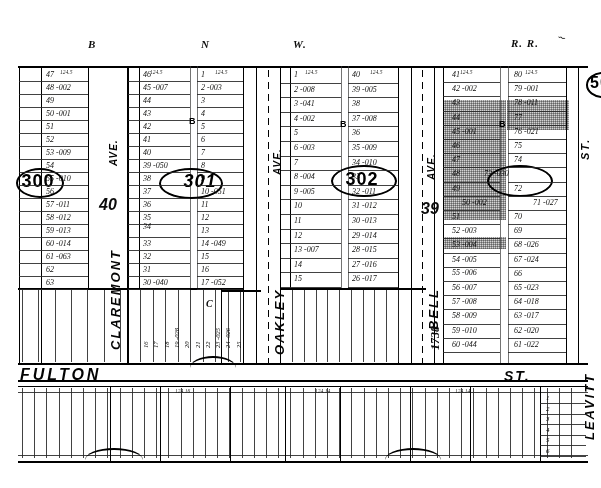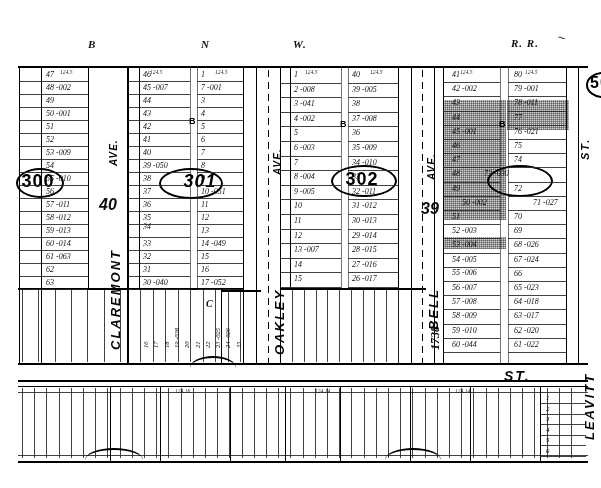--- a/index.html
+++ b/index.html
@@ -170,21 +170,21 @@
       <div class="lot" style="left:143px;top:239.0px;">33</div>
       <div class="ln h hair" style="left:128px;top:263.0px;width:62px;"></div>
       <div class="lot" style="left:143px;top:252.0px;">32</div>
       <div class="ln h hair" style="left:128px;top:276.0px;width:62px;"></div>
       <div class="lot" style="left:143px;top:265.0px;">31</div>
       <div class="ln h hair" style="left:128px;top:289.0px;width:62px;"></div>
       <div class="lot" style="left:143px;top:278.0px;">30 -040</div>
       <div class="ln h hair" style="left:197px;top:81.0px;width:46px;"></div>
       <div class="lot" style="left:201px;top:70.0px;">1</div>
       <div class="ln h hair" style="left:197px;top:94.0px;width:46px;"></div>
-      <div class="lot" style="left:201px;top:83.0px;">7 -001</div>
+      <div class="lot" style="left:201px;top:83.0px;">2 -003</div>
       <div class="ln h hair" style="left:197px;top:107.0px;width:46px;"></div>
       <div class="lot" style="left:201px;top:96.0px;">3</div>
       <div class="ln h hair" style="left:197px;top:120.0px;width:46px;"></div>
       <div class="lot" style="left:201px;top:109.0px;">4</div>
       <div class="ln h hair" style="left:197px;top:133.0px;width:46px;"></div>
       <div class="lot" style="left:201px;top:122.0px;">5</div>
       <div class="ln h hair" style="left:197px;top:146.0px;width:46px;"></div>
       <div class="lot" style="left:201px;top:135.0px;">6</div>
       <div class="ln h hair" style="left:197px;top:159.0px;width:46px;"></div>
       <div class="lot" style="left:201px;top:148.0px;">7</div>
@@ -440,20 +440,21 @@
       <div class="lot" style="left:514px;top:325.6px;">62 -020</div>
       <div class="ln h hair" style="left:508px;top:352.0px;width:58px;"></div>
       <div class="lot" style="left:514px;top:339.8px;">61 -022</div>
     </div>
 
   <div class="ellipse" style="left:586px;top:72px;width:30px;height:22px;"></div>
   <div class="blocknum" style="left:586px;top:74px;width:28px;height:18px;font-size:16px;">50</div>
   <div class="street vert" style="left:579px;top:160px;font-size:11px;transform:rotate(-90deg);">ST.</div>
   <div class="street vert" style="left:582px;top:440px;font-size:13px;transform:rotate(-90deg);">LEAVITT</div>
 
+  <div class="street" style="left:20px;top:366px;font-size:16px;letter-spacing:3px;">FULTON</div>
   <div class="street" style="left:504px;top:368px;font-size:14px;letter-spacing:2px;">ST.</div>
 
   <div id="strip-mid">
       <div class="ln v hair" style="left:22.0px;top:290px;height:72px;"></div>
       <div class="ln v hair" style="left:38.3px;top:290px;height:72px;"></div>
       <div class="ln v hair" style="left:54.7px;top:290px;height:72px;"></div>
       <div class="ln v hair" style="left:71.0px;top:290px;height:72px;"></div>
       <div class="ln v hair" style="left:87.3px;top:290px;height:72px;"></div>
       <div class="ln v hair" style="left:103.7px;top:290px;height:72px;"></div>
       <div class="ln v hair" style="left:120.0px;top:290px;height:72px;"></div>

